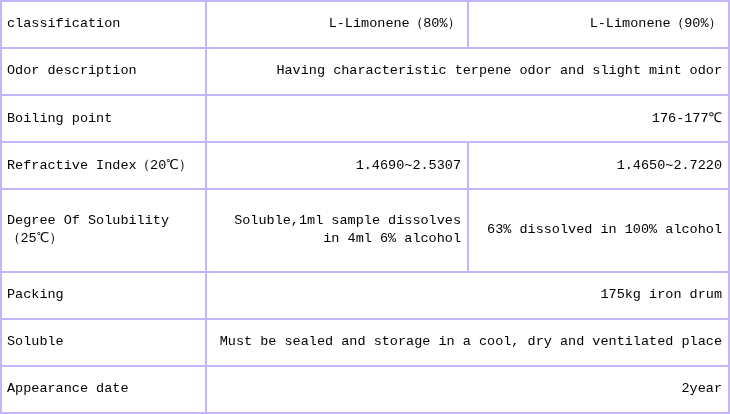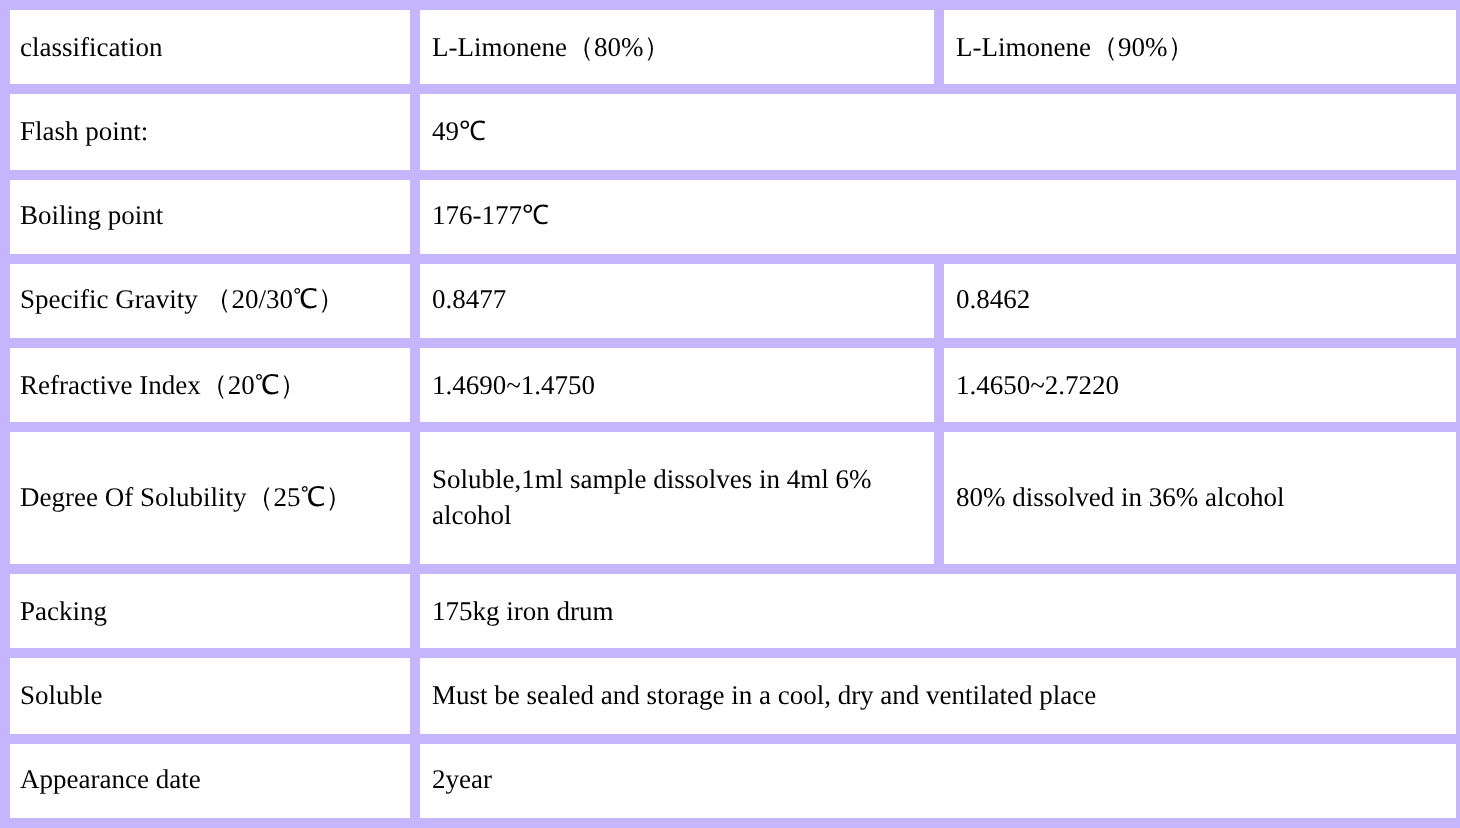--- a/index.html
+++ b/index.html
@@ -14,32 +14,33 @@
     color: #000000;
     overflow: hidden;
   }
   .spec-table {
     border-collapse: collapse;
     width: 730px;
     height: 414px;
     table-layout: fixed;
   }
   .spec-table td {
-    border: 5px solid #c4b5fd;
+    border: 2px solid #c4b5fd;
     font-size: 13.5px;
     line-height: 1.35;
     padding: 2px 6px;
     vertical-align: middle;
+    font-family: Liberation Mono, monospace;
   }
   td.label {
     text-align: left;
     padding-left: 5px;
   }
   td.center {
-    text-align: left;
+    text-align: right;
   }
   col.c1 { width: 205px; }
   col.c2 { width: 262px; }
   col.c3 { width: 261px; }
 </style>
 </head>
 <body>
 
 <table class="spec-table">
   <colgroup>
@@ -48,48 +49,43 @@
       <col class="c3">
   </colgroup>
   <tbody>
     <tr>
       <td class="label">classification</td>
       <td class="center">L-Limonene（80%）</td>
       <td class="center">L-Limonene（90%）</td>
     </tr>
 
 
+    <tr>
+      <td class="label">Odor description</td>
+      <td class="center" colspan="2">Having characteristic terpene odor and slight mint odor</td>
+    </tr>
 
-    <tr>
-      <td class="label">Flash point:</td>
-      <td class="center" colspan="2">49℃</td>
-    </tr>
 
     <tr>
       <td class="label">Boiling point</td>
       <td class="center" colspan="2">176-177℃</td>
     </tr>
 
-    <tr>
-      <td class="label">Specific Gravity （20/30℃）</td>
-      <td class="center">0.8477</td>
-      <td class="center">0.8462</td>
-    </tr>
 
     <tr>
       <td class="label">Refractive Index（20℃）</td>
-      <td class="center">1.4690~1.4750</td>
+      <td class="center">1.4690~2.5307</td>
       <td class="center">1.4650~2.7220</td>
     </tr>
 
 
     <tr>
       <td class="label">Degree Of Solubility（25℃）</td>
       <td class="center">Soluble,1ml sample dissolves in 4ml 6% alcohol</td>
-      <td class="center">80% dissolved in 36% alcohol</td>
+      <td class="center">63% dissolved in 100% alcohol</td>
     </tr>
 
     <tr>
       <td class="label">Packing</td>
       <td class="center" colspan="2">175kg iron drum</td>
     </tr>
 
     <tr>
       <td class="label">Soluble</td>
       <td class="center" colspan="2">Must be sealed and storage in a cool, dry and ventilated place</td>

